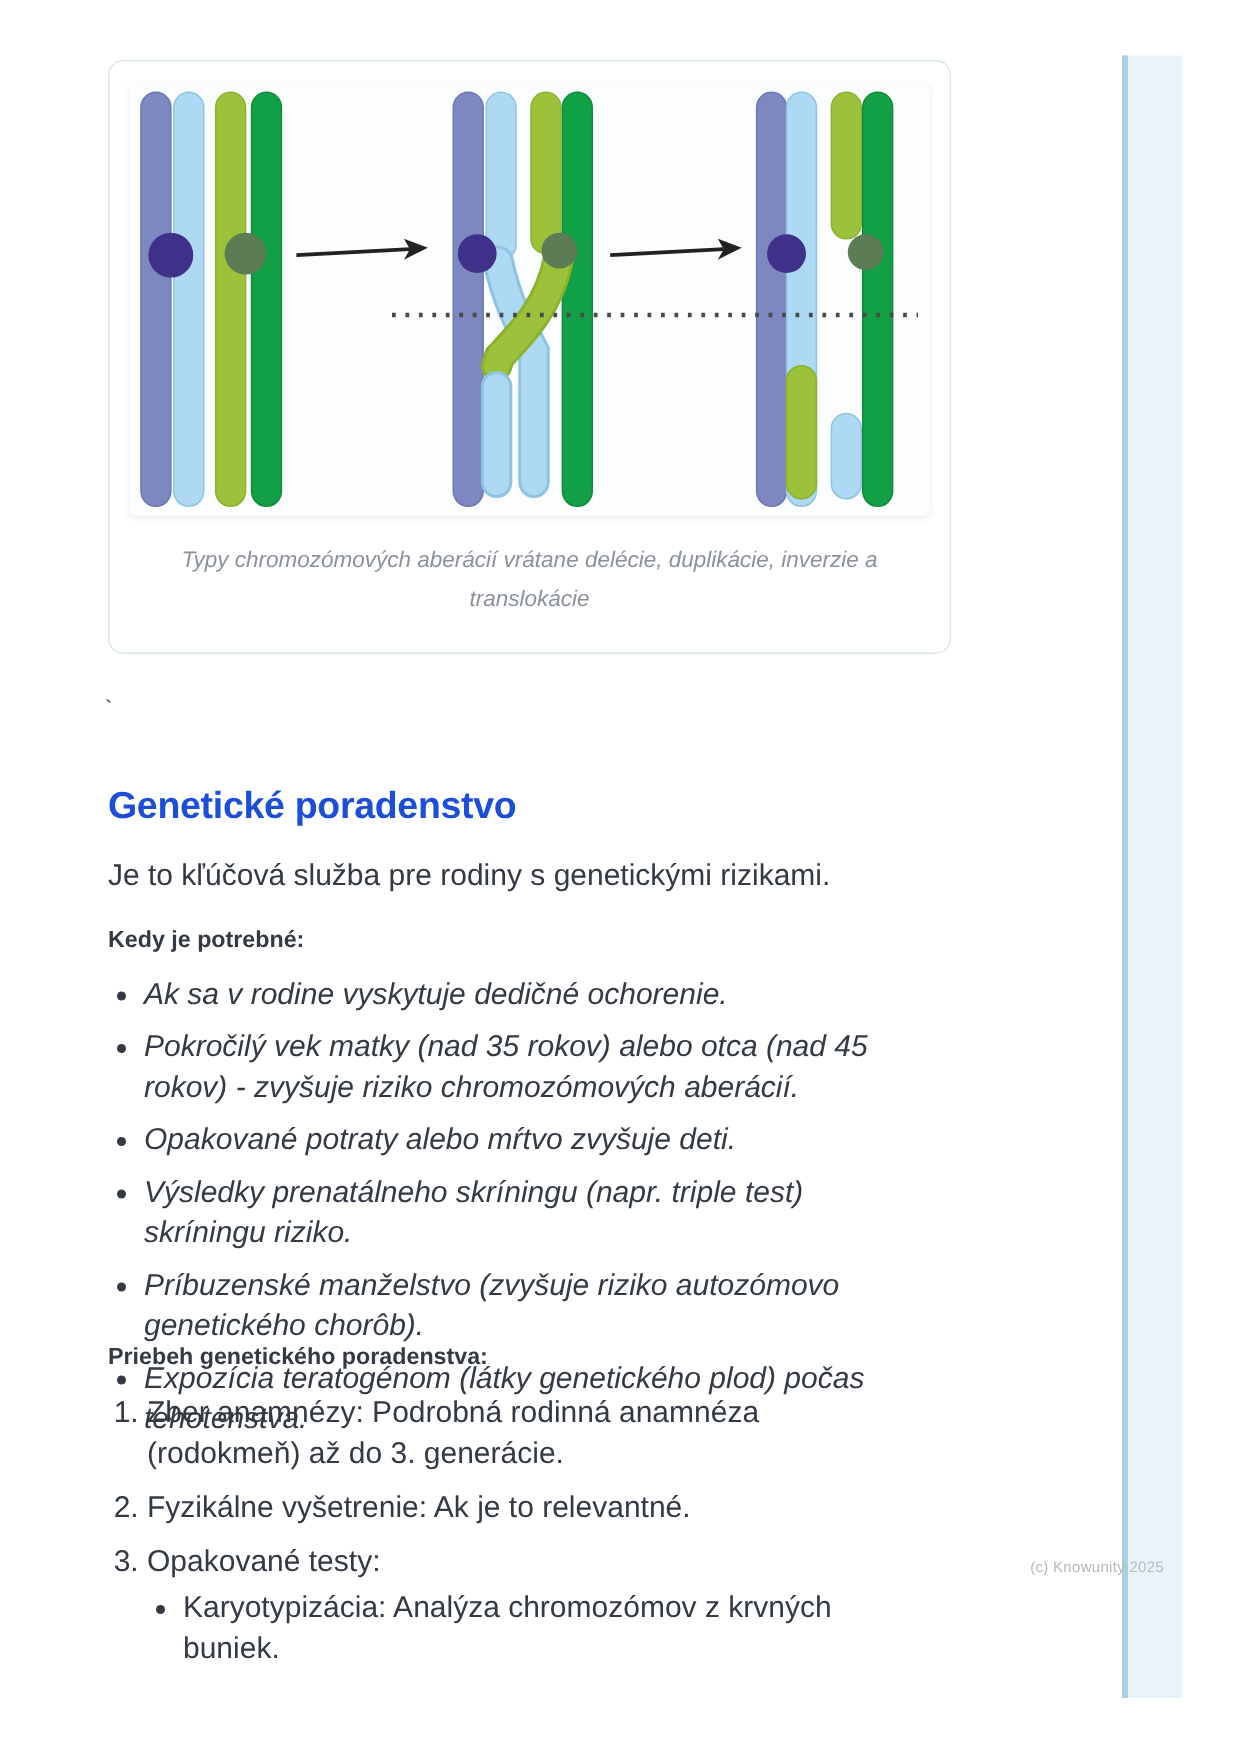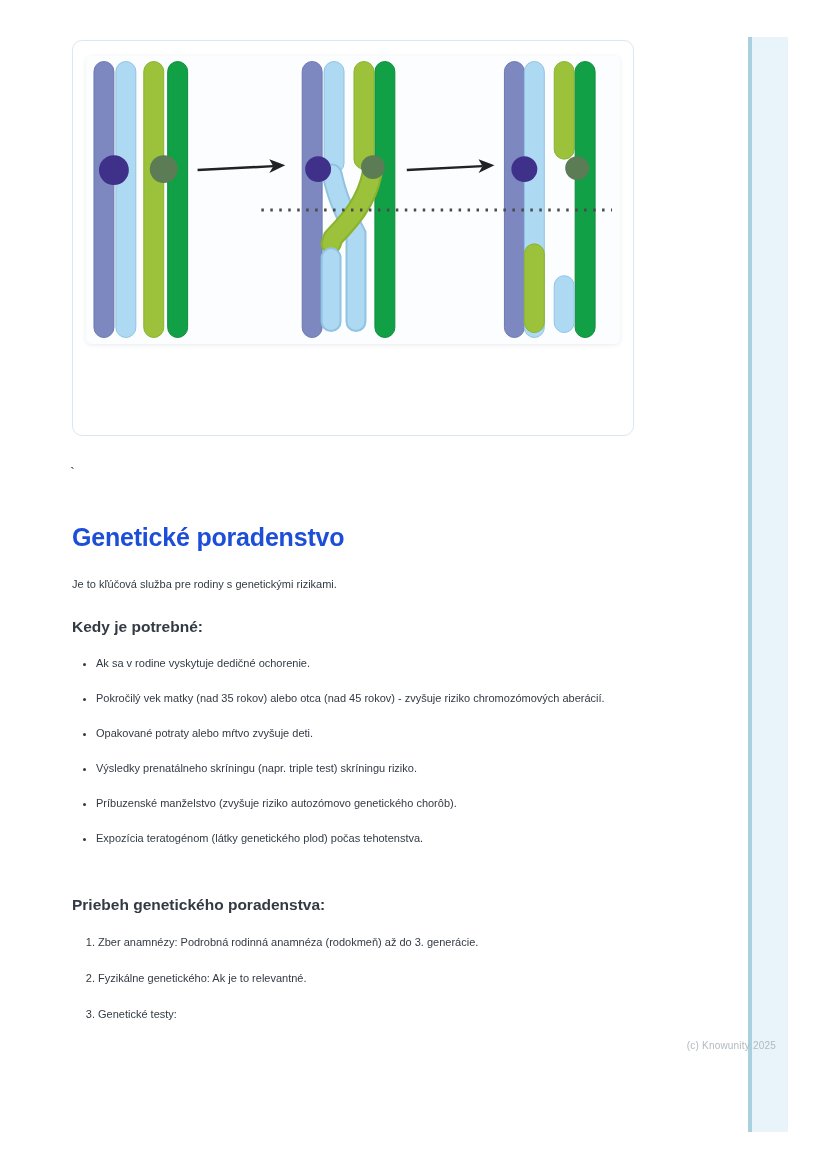--- a/index.html
+++ b/index.html
@@ -23,31 +23,31 @@
     margin:17px auto 0; max-width:500px; text-align:center;
     font-style:italic; font-size:15px; line-height:1.72; color:#8b929b;
   }
 
   
   .tick { position:absolute; left:70px; top:464px; font-size:15px; color:#3a3f48; }
   h1.page-title {
     position:absolute; left:72px; top:523px;
     font-size:25px; font-weight:bold; letter-spacing:-.2px; color:#1d4ed8;
   }
-  .body-text { font-size:11px; line-height:27px; color:#333a44; }
+  .body-text { font-size:20px; line-height:27px; color:#333a44; }
   .intro { position:absolute; left:72px; top:571px; }
   .subhead { position:absolute; left:72px; font-weight:bold; font-size:15.5px; }
   .subhead.when    { top:613px; }
   .subhead.process { top:891px; }
 
   ul.when-list {
     position:absolute; left:74px; top:650px; width:542px;
     list-style:disc; padding-left:22px;
   }
-  ul.when-list > li { max-width:520px; margin-bottom:8px; }
+  ul.when-list > li { max-width:520px; margin-bottom:8px;font-style:italic; }
 
   ol.process-list {
     position:absolute; left:74px; top:929px; width:505px;
     list-style:decimal; padding-left:24px;
   }
   ol.process-list > li { max-width:480px; margin-bottom:9px; }
   ol.process-list strong, ul.sub-list strong { font-weight:normal; }
   ul.sub-list { list-style:disc; padding-left:24px; margin-top:4px; }
 
   
@@ -113,20 +113,21 @@
         <rect x="470" y="5" width="20" height="98" rx="10" fill="#9cc23c" stroke="#8ab22f" stroke-width="1"></rect>
         <rect x="491" y="5" width="20" height="277" rx="10" fill="#12a046" stroke="#0e8c3c" stroke-width="1"></rect>
         <rect x="470" y="220" width="20" height="57" rx="10" fill="#aed9f2" stroke="#90c3e2" stroke-width="1"></rect>
         <circle cx="440" cy="113" r="13" fill="#3f3089"></circle>
         <circle cx="493" cy="112" r="12" fill="#5b7c55"></circle>
       </g>
 
       <line x1="176" y1="154" x2="528" y2="154" stroke="#4a4a4a" stroke-width="3" stroke-dasharray="2.5 6.5"></line>
     </svg>
   </div>
+  <figcaption>Typy chromozómových aberácií vrátane delécie, duplikácie, inverzie a translokácie</figcaption>
 </figure>
 
 <span class="tick">`</span>
 
 <h1 class="page-title">Genetické poradenstvo</h1>
 
 <p class="intro body-text">Je to kľúčová služba pre rodiny s genetickými rizikami.</p>
 
 <p class="subhead when body-text">Kedy je potrebné:</p>
 
@@ -136,18 +137,21 @@
   <li>Opakované potraty alebo mŕtvo zvyšuje deti.</li>
   <li>Výsledky prenatálneho skríningu (napr. triple test) skríningu riziko.</li>
   <li>Príbuzenské manželstvo (zvyšuje riziko autozómovo genetického chorôb).</li>
   <li>Expozícia teratogénom (látky genetického plod) počas tehotenstva.</li>
 </ul>
 
 <p class="subhead process body-text">Priebeh genetického poradenstva:</p>
 
 <ol class="process-list body-text">
   <li><strong>Zber anamnézy:</strong> <span>Podrobná rodinná anamnéza (rodokmeň) až do 3. generácie.</span></li>
-  <li><strong>Fyzikálne genetického:</strong> <span>Ak je to relevantné.</span></li>
-  <li><strong>Genetické testy:</strong> <span></span>
+  <li><strong>Fyzikálne vyšetrenie:</strong> <span>Ak je to relevantné.</span></li>
+  <li><strong>Opakované testy:</strong> <span></span>
+    <ul class="sub-list">
+      <li><strong>Karyotypizácia:</strong> <span>Analýza chromozómov z krvných buniek.</span></li>
+    </ul>
   </li>
 </ol>
 
 <div class="footer">(c) Knowunity 2025</div>
 
 </body></html>

